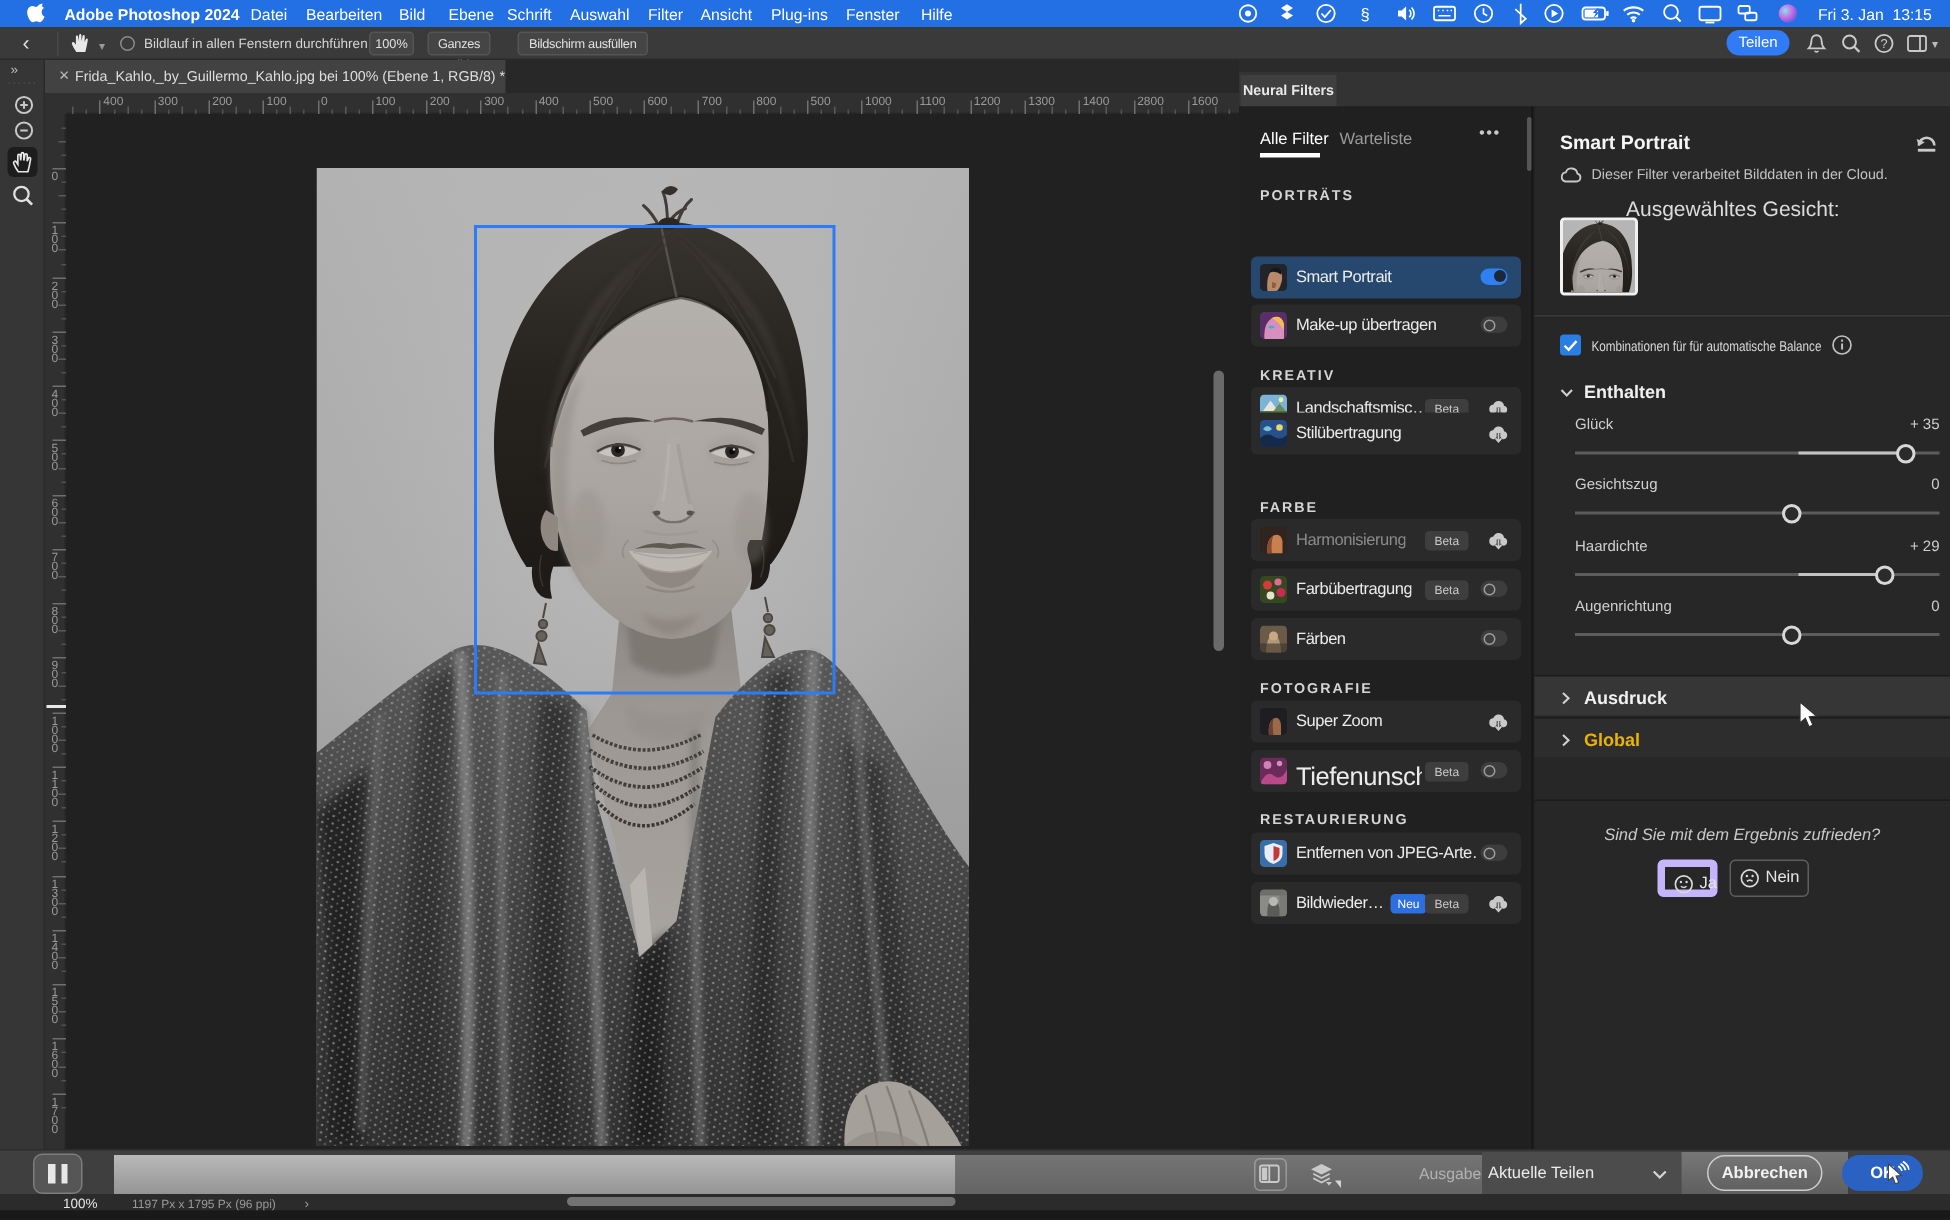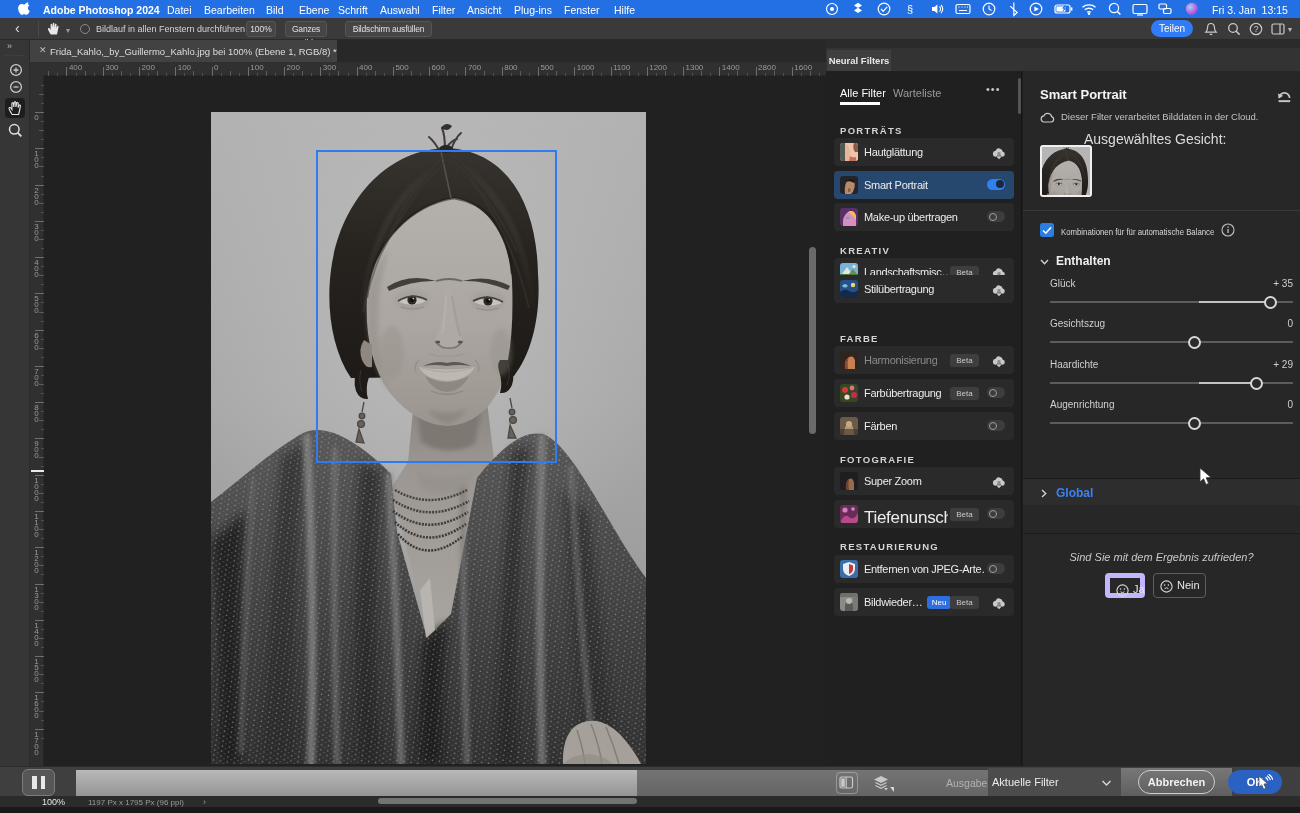--- a/index.html
+++ b/index.html
@@ -586,37 +586,20 @@
   <div class="abs" style="left:826px;top:48px;width:474px;height:23px;background:#333333;">
     <div class="abs" style="left:1px;top:2px;width:64px;height:21px;background:#3f3f3f;color:#e8e8e8;font-size:9.5px;font-weight:bold;text-align:center;line-height:21px;">Neural Filters</div>
   </div>
 
   <div class="abs" id="midpanel" style="left:826px;top:71px;width:196px;height:695px;background:#202020;border-right:1px solid #141414;">
       <div class="abs" style="left:14px;top:16px;color:#fff;font-size:11px;">Alle Filter</div>
       <div class="abs" style="left:14px;top:31px;width:40px;height:2.5px;background:#fff;"></div>
       <div class="abs" style="left:67px;top:16px;color:#9a9a9a;font-size:11px;">Warteliste</div>
       <div class="abs" style="left:160px;top:12px;color:#c9c9c9;font-size:11px;letter-spacing:1px;">•••</div>
       <div class="abs" style="left:14px;top:54px;color:#d5d5d5;font-size:9.5px;font-weight:bold;letter-spacing:1.3px;">PORTRÄTS</div>
-      <div class="abs" style="left:8px;top:67px;width:180px;height:28px;background:#2a2a2a;border-radius:4px;">
-        <span class="abs" style="left:6px;top:5px;width:18px;height:18px;"><svg width="18" height="18" viewBox="0 0 18 18" style="border-radius:3px">
-            <rect width="18" height="18" fill="#e8b49a"></rect>
-            <rect width="5" height="18" fill="#4e5a52"></rect>
-            <path d="M5,0 Q13,6 9,18 L18,18 L18,0 Z" fill="#f0c3ab"></path>
-            <path d="M10,13 q3,2 6,1 l0,4 l-7,0 Z" fill="#c96f62"></path>
-            <path d="M14,0 q-2,5 1,9 L18,9 L18,0 Z" fill="#8a5a48"></path>
-          </svg></span>
-        <span class="abs" style="left:30px;top:8px;color:#ececec;font-size:11px;letter-spacing:-0.3px;white-space:nowrap;max-width:120px;overflow:hidden;">Hautglättung</span>
-        <span class="abs" style="left:158px;top:8px;"><svg width="14" height="13" viewBox="0 0 14 13">
-            <path d="M3.2,9.8 A3.1 3.1 0 0 1 3.6,3.7 A3.7 3.7 0 0 1 10.7,4.5 A2.7 2.7 0 0 1 10.5,9.8 Z" fill="#c9c9c9"></path>
-            <g stroke="#2a2a2a" stroke-width="2.4" fill="none">
-              <path d="M7,5.6 V11.2 M4.9,9.2 L7,11.4 L9.1,9.2"></path>
-            </g>
-            <path d="M7,5.6 V11.2 M5,9.3 L7,11.4 L9,9.3" stroke="#c9c9c9" stroke-width="1.2" fill="none"></path>
-          </svg></span>
-      </div>
       <div class="abs" style="left:8px;top:99.5px;width:180px;height:28px;background:#26486e;border-radius:4px;">
         <span class="abs" style="left:6px;top:5px;width:18px;height:18px;"><svg width="18" height="18" viewBox="0 0 18 18" style="border-radius:3px">
             <rect width="18" height="18" fill="#23242a"></rect>
             <path d="M5,18 Q4,10 7,5 Q10,1 13,4 Q16,8 14,13 Q13,17 11,18 Z" fill="#b98a6a"></path>
             <path d="M6,6 Q9,0 14,4 L14,7 Q10,4 6,6 Z" fill="#17181c"></path>
             <path d="M8,12 l3,1 l-1,3 l-2,0 Z" fill="#8a5f44"></path>
           </svg></span>
         <span class="abs" style="left:30px;top:8px;color:#ececec;font-size:11px;letter-spacing:-0.3px;white-space:nowrap;max-width:120px;overflow:hidden;">Smart Portrait</span>
         <span class="abs" style="left:153px;top:8px;width:18px;height:11px;background:#3180f2;border-radius:6px;"></span>
         <span class="abs" style="left:162px;top:9.5px;width:8px;height:8px;background:#1b2838;border-radius:50%;"></span>
@@ -968,25 +951,31 @@
       <div class="abs" style="left:164.5px;top:264.5px;width:13px;height:13px;border:2px solid #d8d8d8;border-radius:50%;background:#2b2b2b;box-sizing:border-box;"></div>
       <div class="abs" style="left:27px;top:288px;color:#cfcfcf;font-size:10px;">Haardichte</div>
       <div class="abs" style="left:170px;top:288px;width:100px;text-align:right;color:#cfcfcf;font-size:10px;">+ 29</div>
       <div class="abs" style="left:27px;top:311px;width:243px;height:2px;background:#5c5c5c;"></div>
       <div class="abs" style="left:175.5px;top:311px;width:57.5px;height:2px;background:#c2c2c2;"></div>
       <div class="abs" style="left:226.5px;top:305.5px;width:13px;height:13px;border:2px solid #d8d8d8;border-radius:50%;background:#2b2b2b;box-sizing:border-box;"></div>
       <div class="abs" style="left:27px;top:328px;color:#cfcfcf;font-size:10px;">Augenrichtung</div>
       <div class="abs" style="left:170px;top:328px;width:100px;text-align:right;color:#cfcfcf;font-size:10px;">0</div>
       <div class="abs" style="left:27px;top:351px;width:243px;height:2px;background:#5c5c5c;"></div>
       <div class="abs" style="left:164.5px;top:345.5px;width:13px;height:13px;border:2px solid #d8d8d8;border-radius:50%;background:#2b2b2b;box-sizing:border-box;"></div>
+      <div class="abs" style="left:0;top:379px;width:277px;height:27px;background:#363636;border-top:1px solid #1b1b1b;">
+        <svg class="abs" style="left:18px;top:10px" width="6" height="9" viewBox="0 0 6 9">
+          <path d="M1,1 L4.7,4.5 L1,8" stroke="#d0d0d0" stroke-width="1.4" fill="none"></path>
+        </svg>
+        <span class="abs" style="left:33px;top:7px;color:#f0f0f0;font-size:12px;font-weight:bold;">Ausdruck</span>
+      </div>
       <div class="abs" style="left:0;top:407px;width:277px;height:27px;background:#2d2d2d;border-top:1px solid #1b1b1b;">
         <svg class="abs" style="left:18px;top:10px" width="6" height="9" viewBox="0 0 6 9">
           <path d="M1,1 L4.7,4.5 L1,8" stroke="#d0d0d0" stroke-width="1.4" fill="none"></path>
         </svg>
-        <span class="abs" style="left:33px;top:7px;color:#3b82f6;font-size:12px;font-weight:bold;">Global</span>
+        <span class="abs" style="left:33px;top:7px;color:#eab308;font-size:12px;font-weight:bold;">Global</span>
       </div>
       <div class="abs" style="left:0;top:462px;width:277px;height:1px;background:#1b1b1b;"></div>
       <div class="abs" style="left:0;top:480px;width:277px;text-align:center;color:#c9c9c9;font-size:11px;font-style:italic;">Sind Sie mit dem Ergebnis zufrieden?</div>
       <div class="abs" style="left:82px;top:502px;width:40px;height:25px;border:5px solid #c4b5fd;border-radius:4px;">
         <span class="abs" style="left:6px;top:5px;"><svg width="13" height="13" viewBox="0 0 13 13">
             <circle cx="6.5" cy="6.5" r="5.6" fill="none" stroke="#d8d8d8" stroke-width="1.1"></circle>
             <circle cx="4.6" cy="5" r="0.8" fill="#d8d8d8"></circle>
             <circle cx="8.4" cy="5" r="0.8" fill="#d8d8d8"></circle>
             <path d="M4.6,7.8 Q6.5,9.5 8.4,7.8" stroke="#d8d8d8" stroke-width="1" fill="none"></path>
           </svg></span>
@@ -1021,21 +1010,21 @@
         <rect x="1" y="1" width="12.5" height="11" rx="1.5" fill="none" stroke="#c9c9c9" stroke-width="1.2"></rect>
         <line x1="7.2" y1="1" x2="7.2" y2="12" stroke="#c9c9c9" stroke-width="1.2"></line>
         <rect x="2.2" y="2.4" width="3.6" height="8.4" fill="#c9c9c9"></rect>
       </svg>
       <svg class="abs" style="left:873px;top:8px" width="16" height="16" viewBox="0 0 16 16">
         <path d="M8,1 L15,4.5 L8,8 L1,4.5 Z" fill="#c9c9c9"></path>
         <path d="M2.5,7.5 L8,10.3 L13.5,7.5 M2.5,10.5 L8,13.3 L13.5,10.5" stroke="#c9c9c9" stroke-width="1.2" fill="none"></path>
         <path d="M12,14 l4,0 l-2,2.4 Z" fill="#c9c9c9" transform="translate(-1,-1)"></path>
       </svg>
       <div class="abs" style="left:946px;top:10px;color:#b2b2b2;font-size:10.5px;">Ausgabe</div>
-      <div class="abs" style="left:992px;top:9px;color:#ececec;font-size:11px;">Aktuelle Filter</div>
+      <div class="abs" style="left:992px;top:9px;color:#ececec;font-size:11px;">Aktuelle Teilen</div>
       <svg class="abs" style="left:1101px;top:13px" width="11" height="7" viewBox="0 0 11 7">
         <path d="M1.5,1 L5.5,5 L9.5,1" stroke="#d5d5d5" stroke-width="1.5" fill="none"></path>
       </svg>
       <div class="abs" style="left:1138px;top:3px;width:77px;height:24px;border:1.5px solid #cdcdcd;border-radius:13px;color:#f2f2f2;font-size:11px;font-weight:bold;text-align:center;line-height:22px;box-sizing:border-box;">Abbrechen</div>
       <div class="abs" style="left:1228px;top:3px;width:54px;height:24px;background:#2a62c4;border-radius:13px;color:#fff;font-size:11px;font-weight:bold;text-align:center;line-height:24px;">OK</div>
       <svg class="abs" style="left:1254px;top:7px" width="19" height="19" viewBox="0 0 19 19">
         <path d="M5,2 L5,13 L7.8,10.8 L9.6,15.2 L11.8,14.3 L10,10 L13.6,9.7 Z" fill="#fff" stroke="#444" stroke-width="0.7"></path>
         <path d="M11.5,3.4 a5,5 0 0 1 2.5,3.2 M13,1.8 a7,7 0 0 1 3.4,4.4 M14.6,0.3 a9,9 0 0 1 4.2,5.6" stroke="#fff" stroke-width="1.2" fill="none"></path>
       </svg>
     </div>

